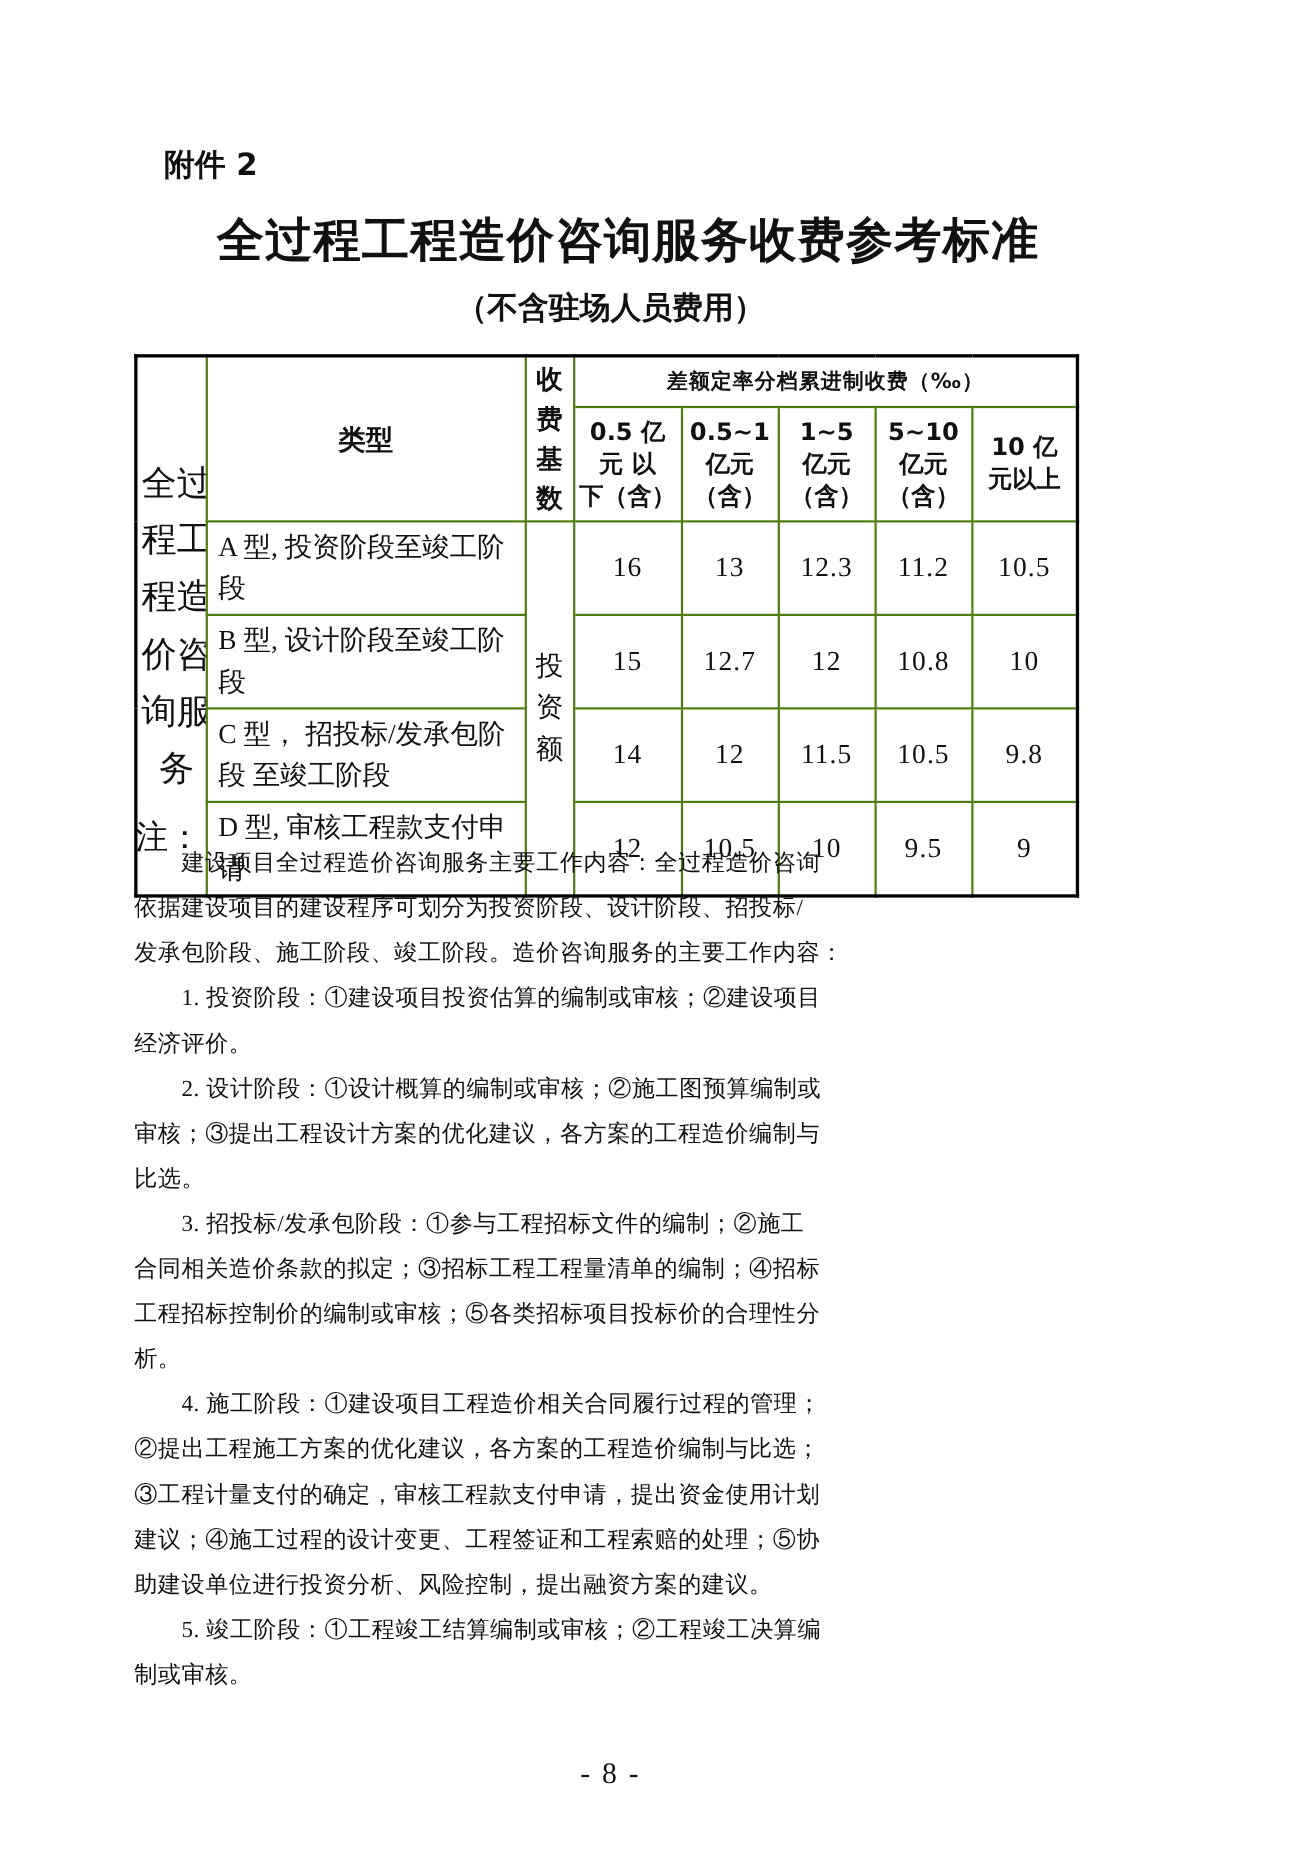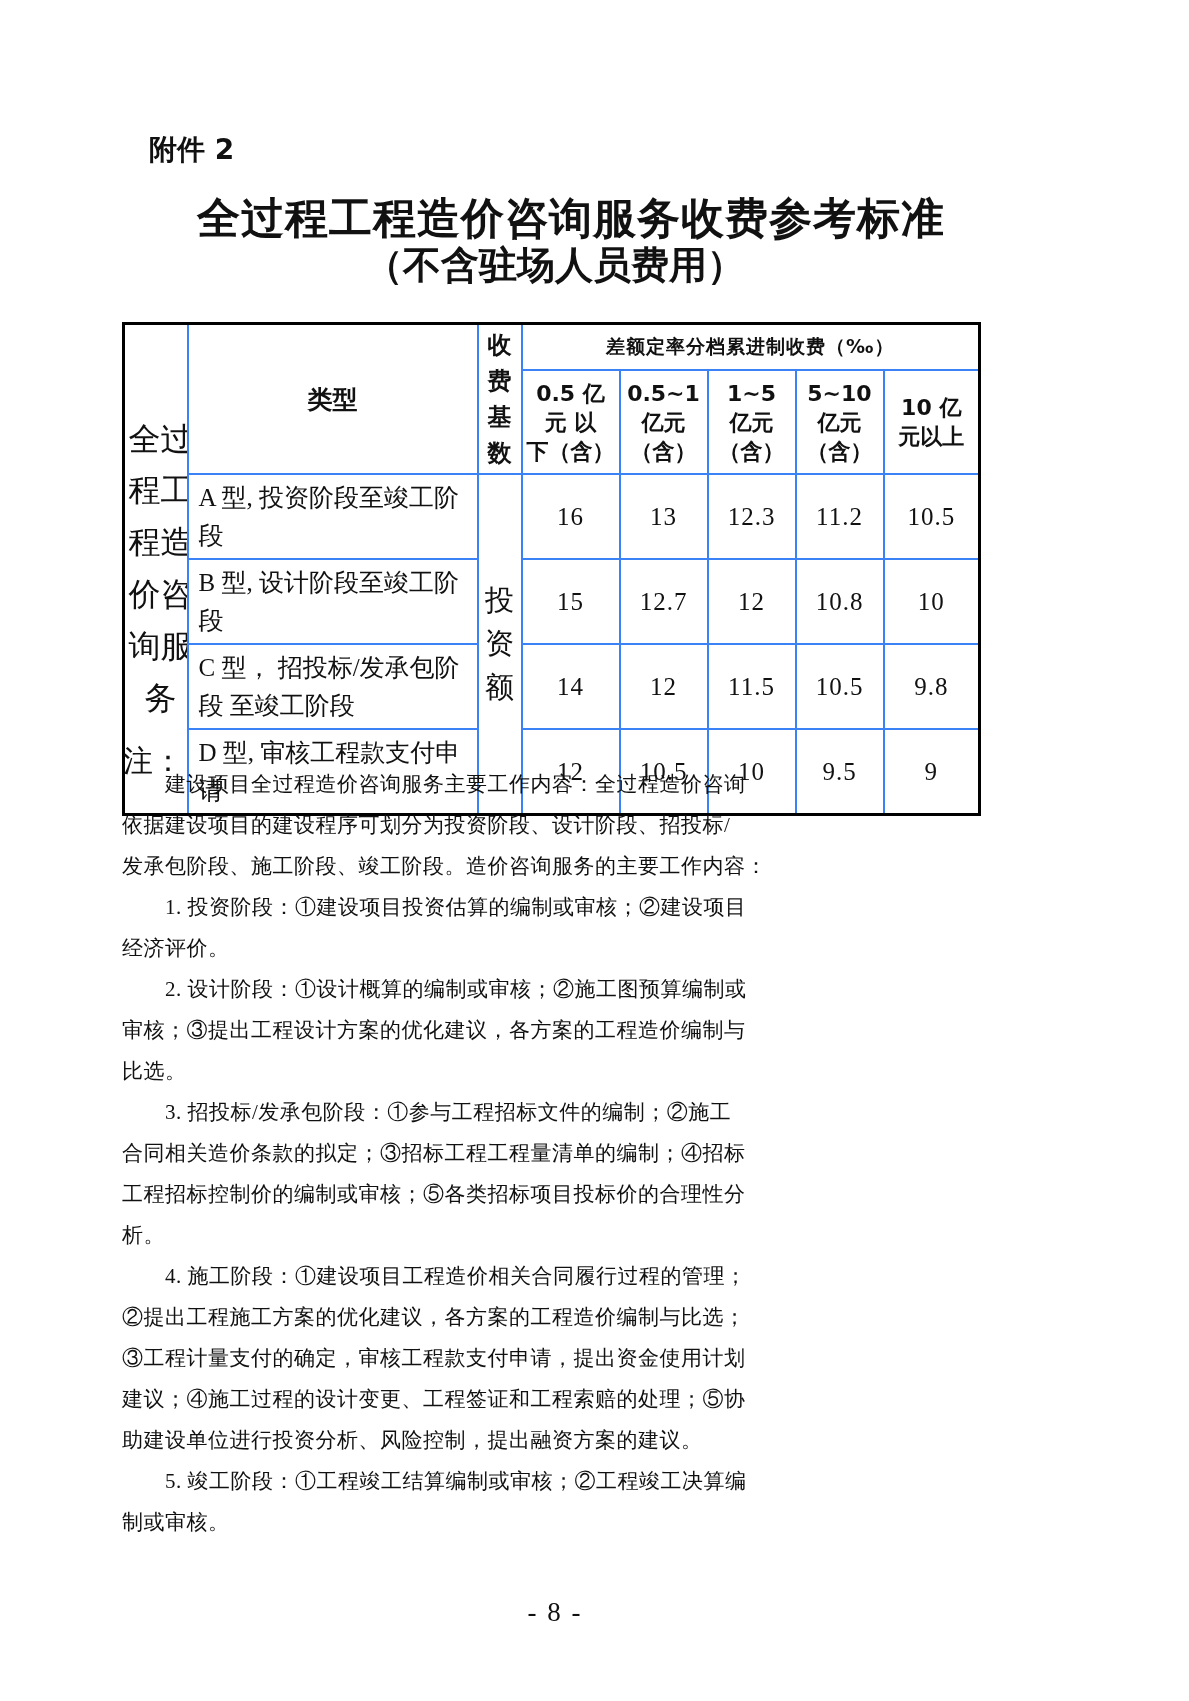--- a/index.html
+++ b/index.html
@@ -34,39 +34,39 @@
     text-align: center;
     font-size: 43px;
     font-weight: bold;
     letter-spacing: 1px;
     font-family: "DejaVu Sans", sans-serif;
     padding-left: 16px;
   }
   .doc-subtitle {
     position: absolute;
     left: 0;
-    top: 240px;
+    top: 261px;
     width: 1110px;
     text-align: center;
-    font-size: 38px;
+    font-size: 28px;
     font-weight: bold;
     font-family: "Liberation Serif", serif;
   }
 
   table.fee-table {
     position: absolute;
     left: 122px;
     top: 322px;
     width: 856px;
     border-collapse: collapse;
     table-layout: fixed;
     border: 3px solid #000;
   }
   table.fee-table td {
-    border: 2px solid #3b82f6;
+    border: 2px solid #4d7c0f;
     text-align: center;
     vertical-align: middle;
     padding: 2px;
     overflow: hidden;
     margin-top: 32px;
   }
   .group-h {
     font-weight: bold;
     font-size: 19px;
     letter-spacing: 1px;
@@ -97,21 +97,21 @@
     word-break: break-all;
     line-height: 1.62;
     font-size: 32px;
     text-align: center;
   }
   .vtext1 {
     width: 1.15em;
     margin: 0 auto;
     word-break: break-all;
     line-height: 1.5;
-    font-size: 29px;
+    font-size: 25px;
     text-align: center;
   }
   .vtext1.bold {
     font-weight: bold;
     font-family: "DejaVu Sans", sans-serif;
     font-size: 24px;
   }
 
   .notes-label {
     position: absolute;

